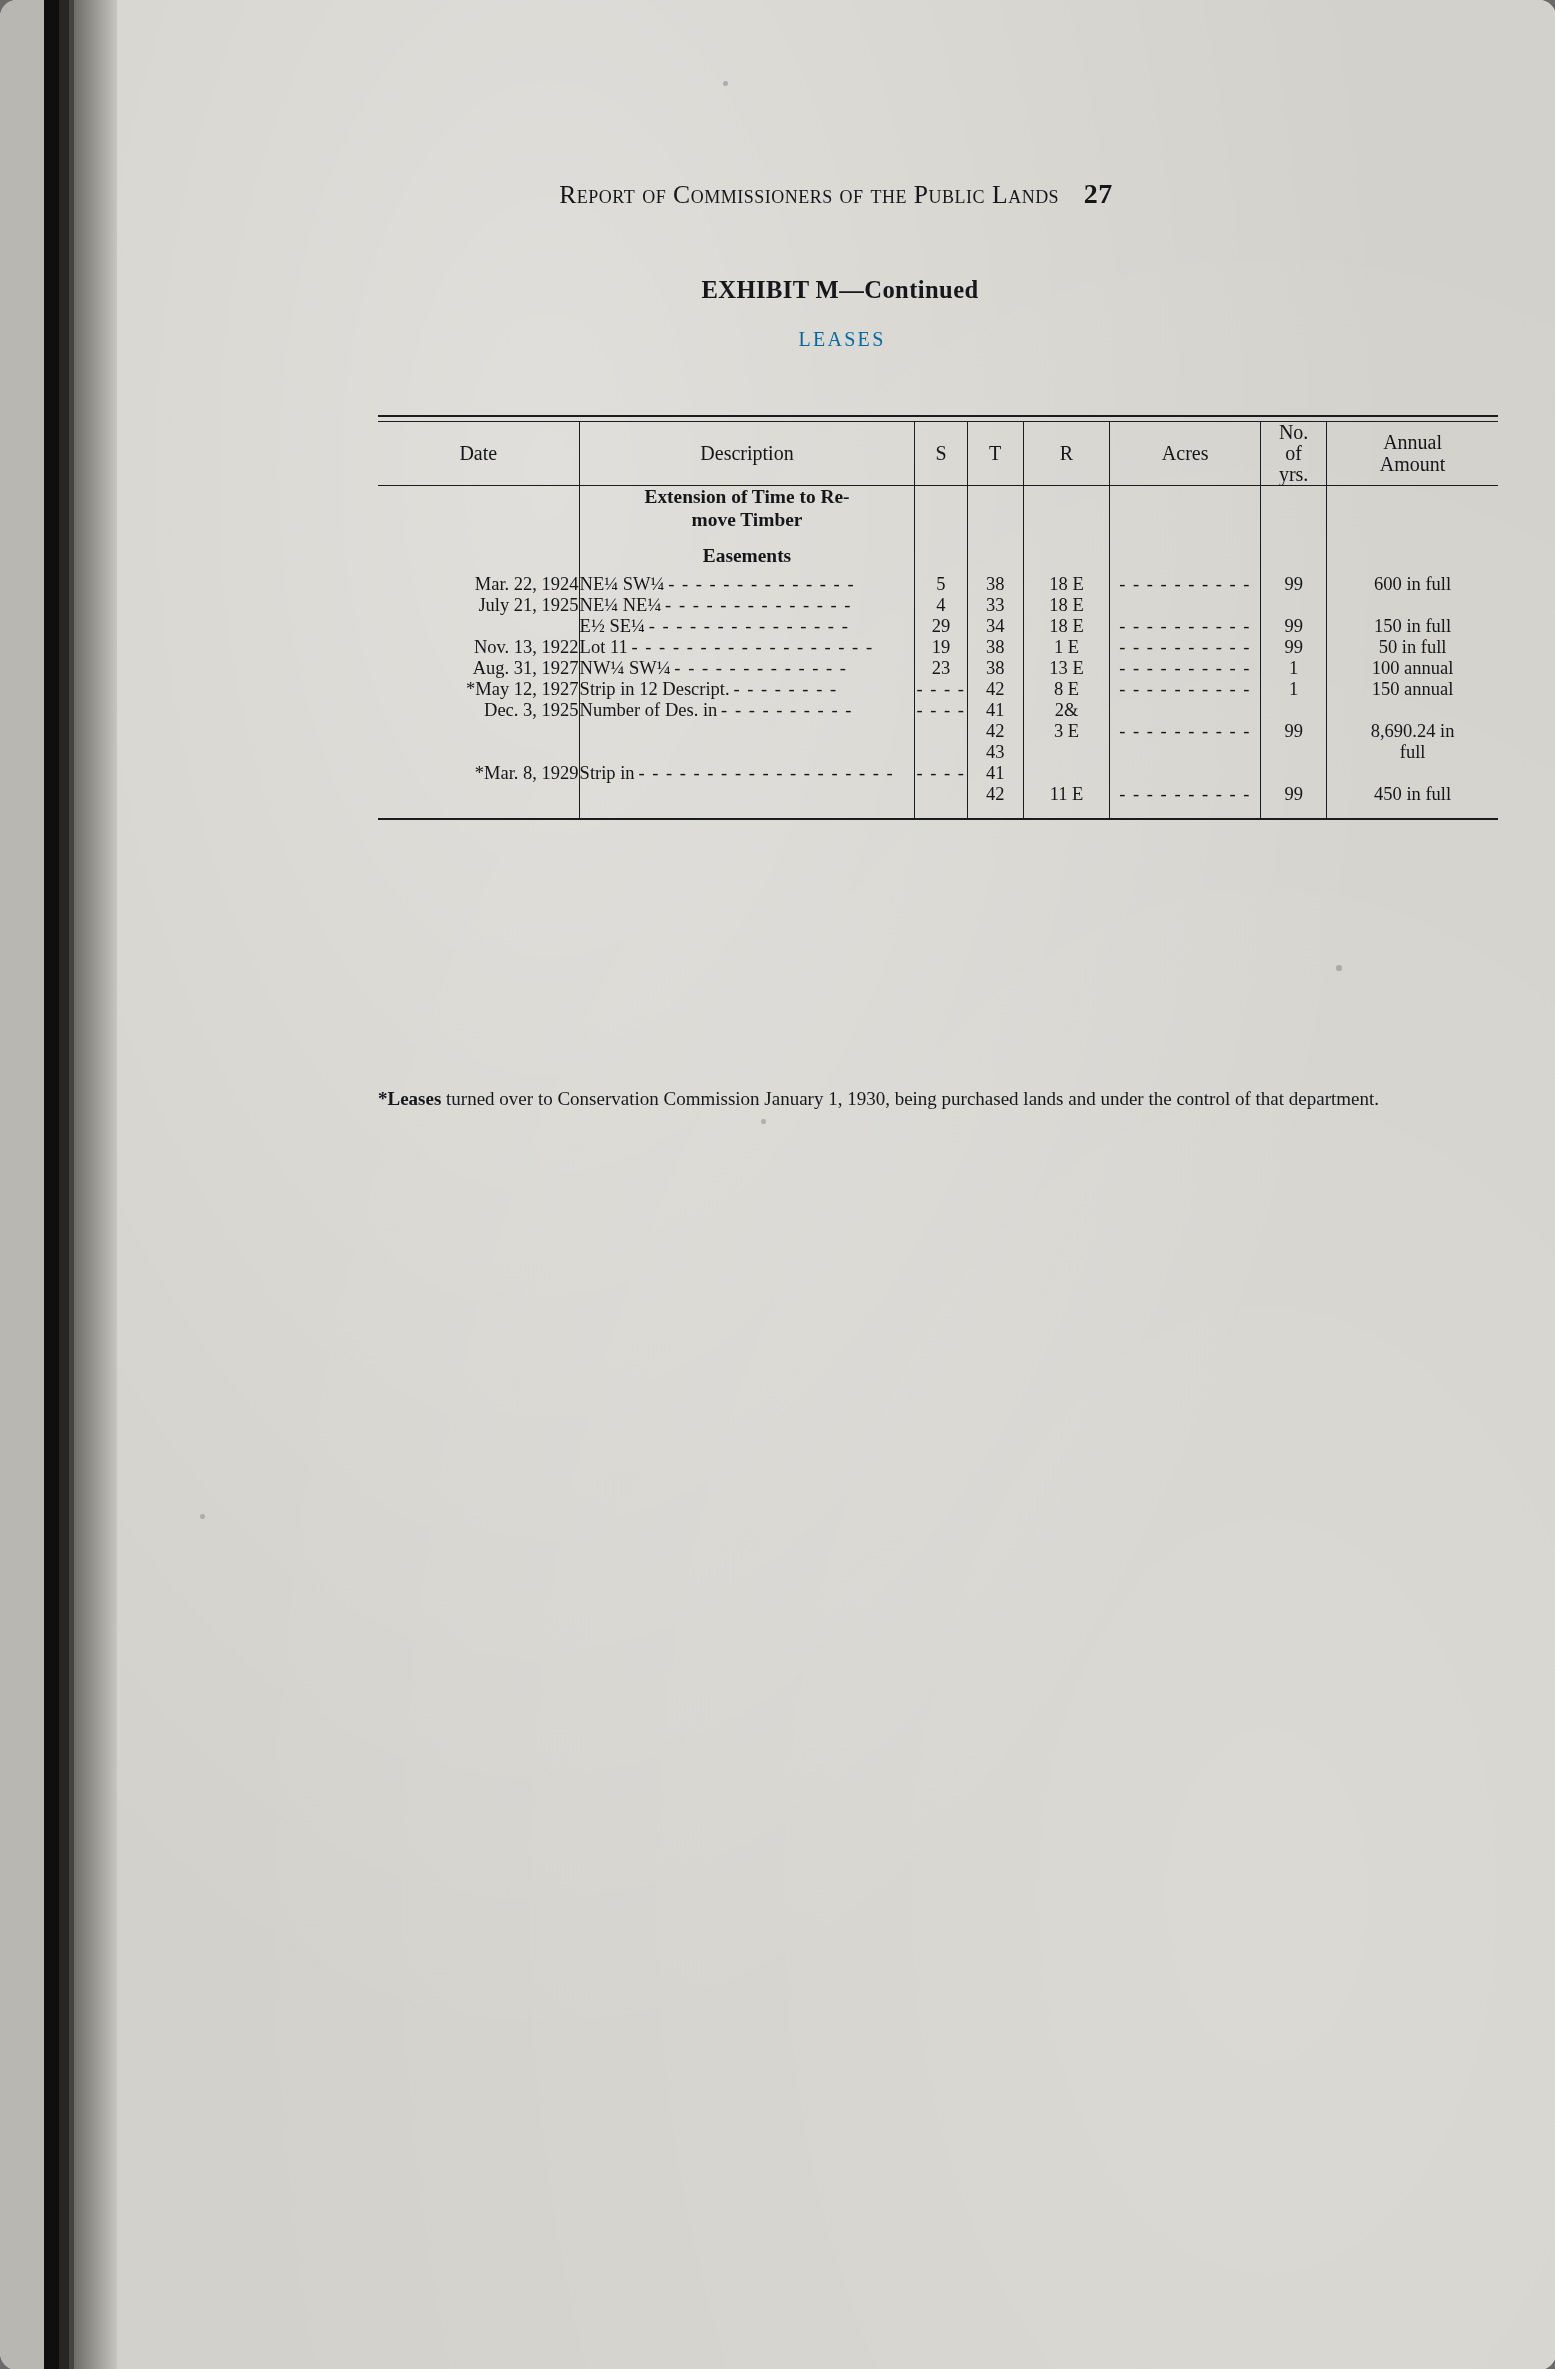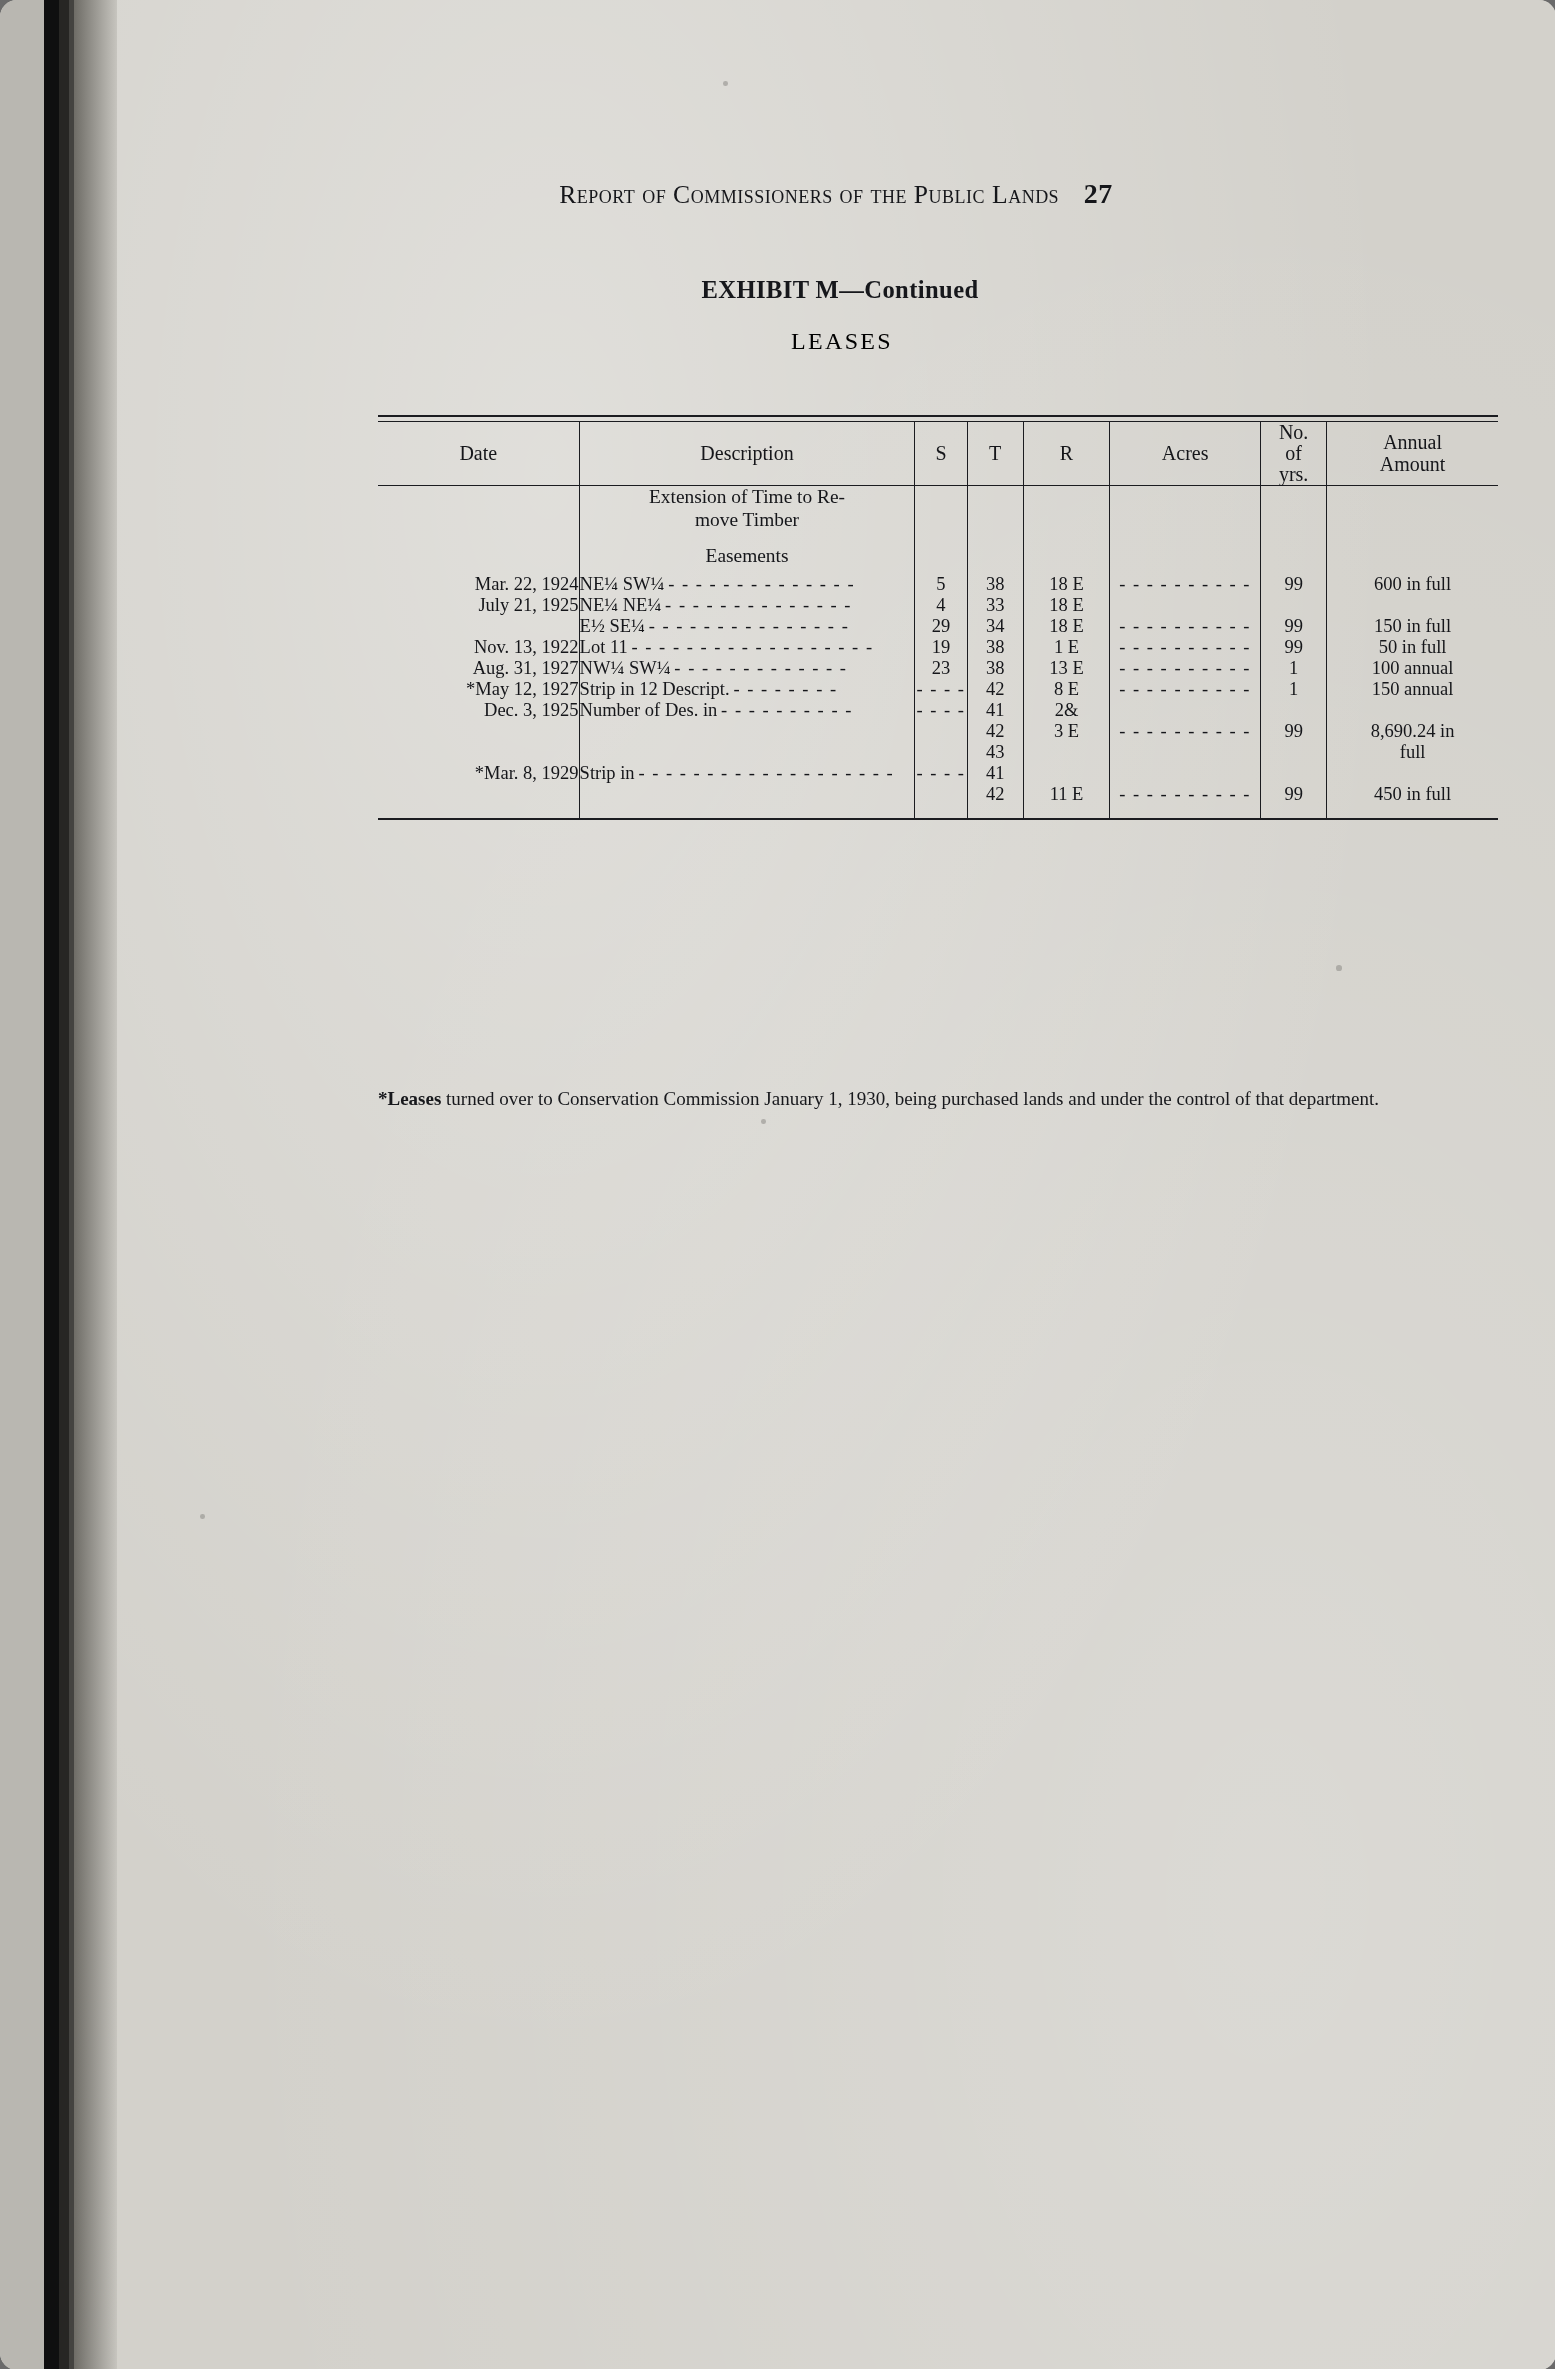--- a/index.html
+++ b/index.html
@@ -85,23 +85,23 @@
     font-weight: bold;
     color: #16171b;
     letter-spacing: 0.4px;
     padding-left: 8px;
   }
   .leases-label {
     position: absolute;
     left: 12px; right: 0;
     top: 328px;
     text-align: center;
-    font-size: 24px;
+    font-size: 20px;
     letter-spacing: 2.3px;
-    color: #000000;
+    color: #0369a1;
   }
 
   
   .table-wrap {
     position: absolute;
     left: 261px;
     top: 415px;
     width: 1120px;
     color: #15161a;
   }
@@ -160,21 +160,21 @@
     padding-left: 13.2px;
     white-space: nowrap;
     font-size: 18.5px;
     overflow: hidden;
   }
   td.ctr { text-align: center; font-size: 18.5px; }
   td.amt { text-align: center; font-size: 18.5px; white-space: nowrap; }
 
   .section-head {
     text-align: center;
-    font-weight: normal;
+    font-weight: bold;
     font-size: 19.4px;
     line-height: 1.18;
     padding: 15px 5.7px 1.9px 5.7px;
   }
   .section-head.single { padding-top: 13.2px; padding-bottom: 5.7px; margin-left: 28px; }
 
   .leader {
     display: inline-block;
     letter-spacing: 1.5px;
     margin-left: 3.8px;

